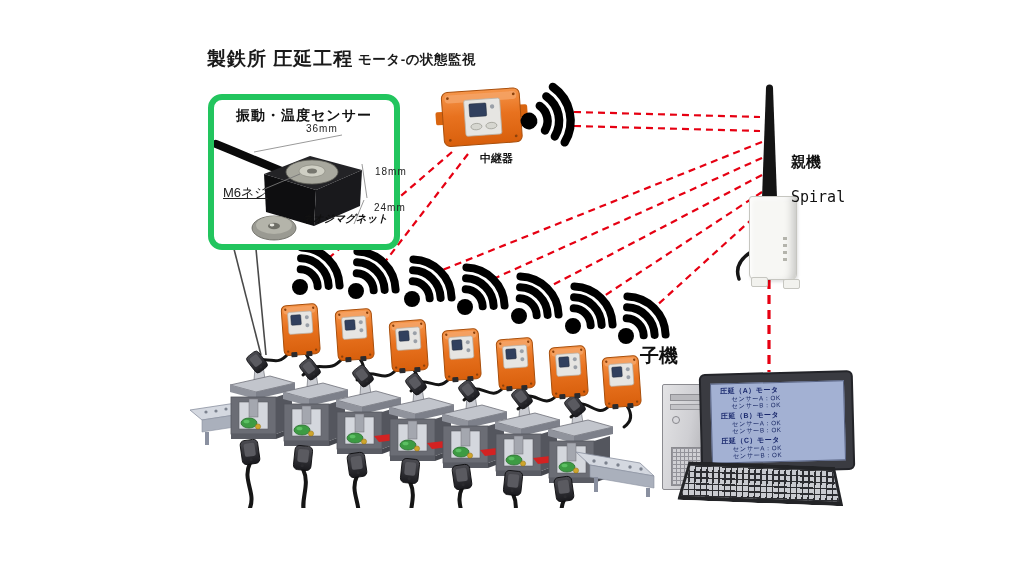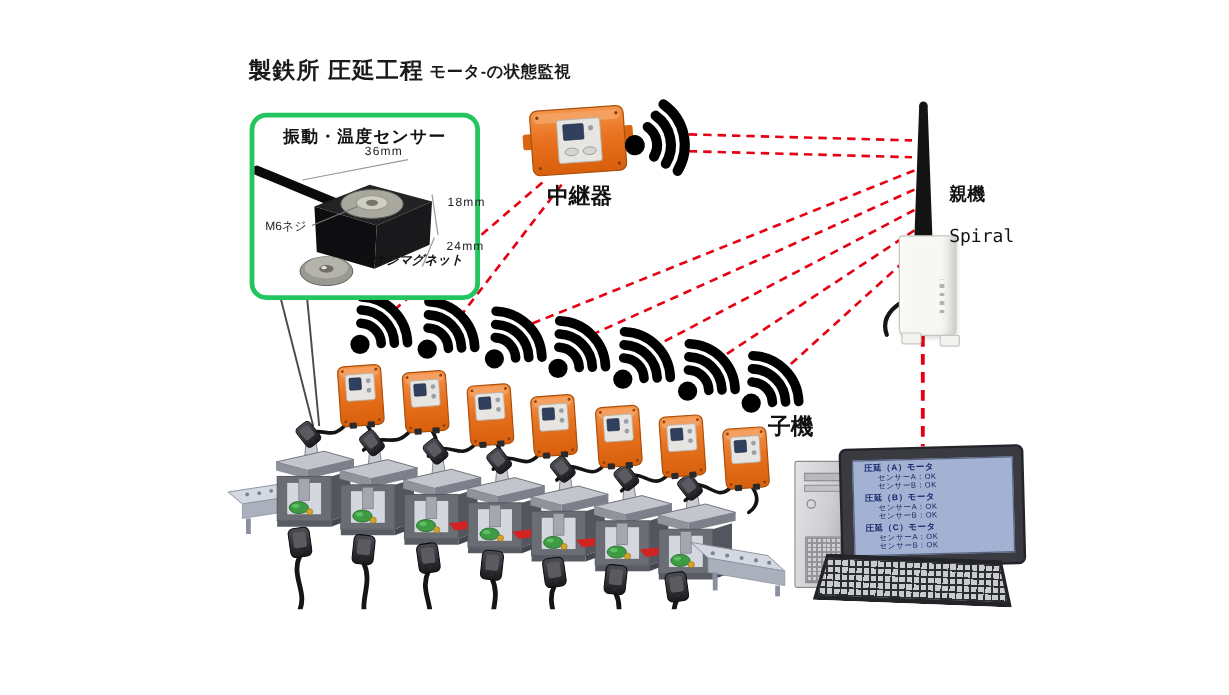--- a/index.html
+++ b/index.html
@@ -4,31 +4,31 @@
 <style>
   html,body{margin:0;padding:0;background:#ffffff;}
   #stage{position:relative;width:1024px;height:508px;background:#ffffff;overflow:hidden;
          font-family:"Liberation Sans",sans-serif;}
   .abs{position:absolute;}
   svg{display:block;}
   
   .ttl-main{font-size:19px;font-weight:700;color:#1a1a1a;letter-spacing:1px;}
   .ttl-sub{font-size:13.5px;font-weight:700;color:#1a1a1a;letter-spacing:0.5px;}
   .lbl{color:#111;}
-  .lbl-repeater{font-size:18px;font-weight:700;}
+  .lbl-repeater{font-size:11px;font-weight:700;margin-left:24px;}
   .lbl-parent{font-size:15px;font-weight:700;}
   .lbl-model{font-size:15px;font-family:"DejaVu Sans Mono",monospace;font-weight:400;}
   .lbl-child{font-size:19px;font-weight:700;}
   
   .callout{left:208px;top:94px;width:192px;height:156px;background:#fff;
-           border:4px solid #22c55e;border-radius:14px;box-sizing:border-box;}
+           border:6px solid #22c55e;border-radius:14px;box-sizing:border-box;}
   .callout-title{position:absolute;left:0;top:7px;width:100%;text-align:center;
                  font-size:14px;font-weight:700;letter-spacing:1px;color:#111;}
   .dim{position:absolute;font-size:10px;color:#222;letter-spacing:1px;margin-left:16px;}
-  .small-lbl{position:absolute;font-size:10px;color:#222;}
+  .small-lbl{position:absolute;font-size:13px;color:#222;text-decoration:underline;}
   .magnet-lbl{position:absolute;font-size:10.5px;font-weight:700;color:#111;}
   
   .router{left:749px;top:196px;width:48px;height:84px;background:#f7f7f4;
           border:1px solid #c6c6c0;border-radius:3px 3px 6px 6px;box-sizing:border-box;
           box-shadow:inset -9px 0 10px -6px rgba(0,0,0,.22), inset 2px 2px 4px rgba(255,255,255,.8), 1px 2px 3px rgba(0,0,0,.12);}
   .router-leds{position:absolute;right:9px;top:36px;width:4px;height:28px;
                background:repeating-linear-gradient(0deg,#b4b4ac 0 3px,transparent 3px 7px);}
   .router-foot{position:absolute;width:15px;height:8px;background:#f2f2ee;border:1px solid #c6c6c0;border-radius:2px;}
   
   .tower{left:662px;top:384px;width:46px;height:106px;

